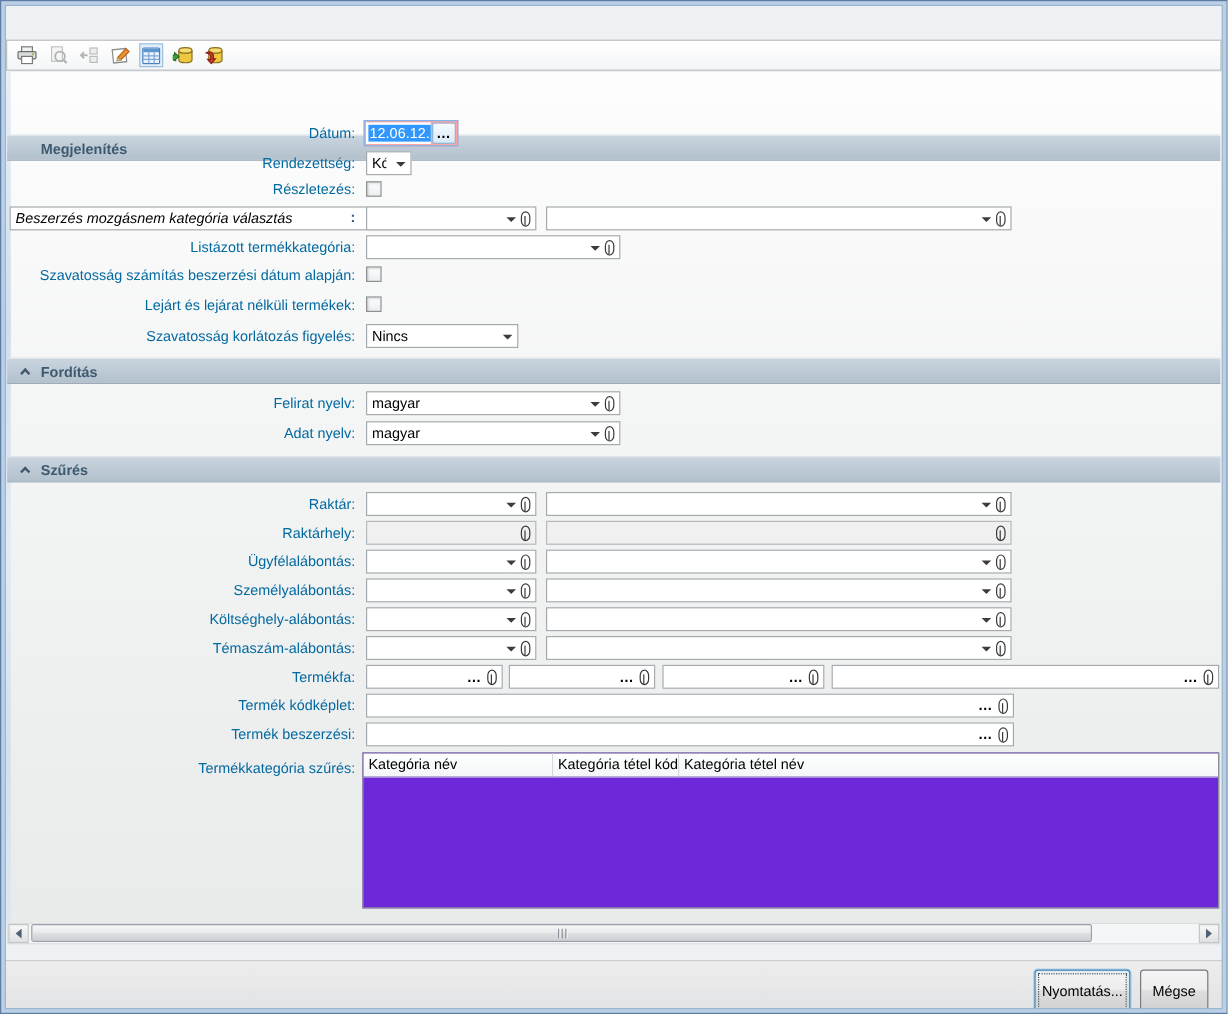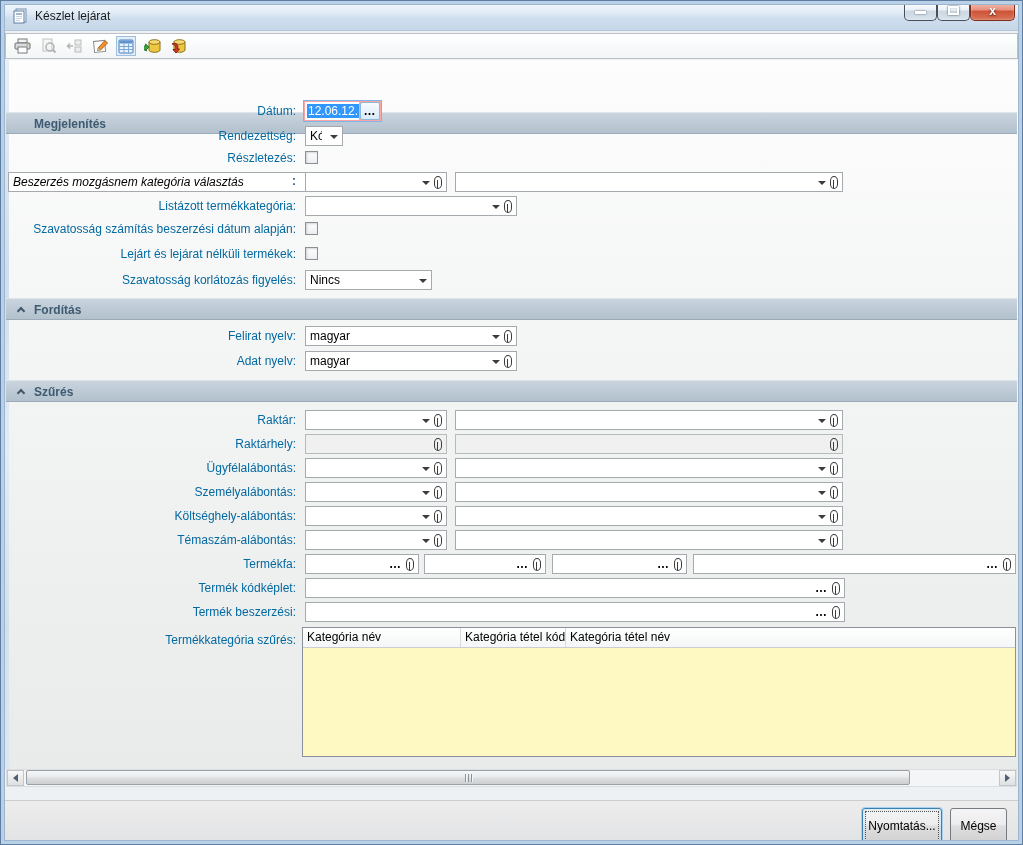--- a/index.html
+++ b/index.html
@@ -73,21 +73,21 @@
   .datewrap { position:absolute; left:303px; top:100px; width:79px; height:22px;
               border:1px solid #7eb4ea; background:#fca5a5; display:flex; padding:1px; }
   .dateval { flex:1; display:flex; align-items:center; padding-left:2px; background:#fff; }
   .selval { background:#3197fd; color:#fff; padding:0 1px; }
   .datebtn { width:21px; border:1px solid #8fb8d8; border-radius:2px; margin-left:1px;
              background:linear-gradient(#f6fbff,#d8eaf8); display:flex; align-items:center; justify-content:center;
              font-weight:bold; letter-spacing:1px; line-height:8px; }
 
   
   .cat-table { position:absolute; left:302px; top:627px; width:714px; height:130px;
-               border:1px solid #8a9097; background:#fef9c3; }
+               border:1px solid #8a9097; background:#6d28d9; }
   .cat-head { display:flex; height:20px; background:linear-gradient(#ffffff,#f4f6f7);
               border-bottom:1px solid #c9ced3; }
   .cat-head .hc { padding:2px 4px; border-right:1px solid #d6dade; white-space:nowrap; overflow:hidden; }
   .hc.c1 { width:158px; } .hc.c2 { width:105px; } .hc.c3 { flex:1; border-right:none; }
 
   
   .hsb { position:absolute; left:6px; top:769px; width:1011px; height:18px;
          background:#f4f5f6; border:1px solid #dcdddf; }
   .sbtn { position:absolute; top:0; width:17px; height:16px;
           background:linear-gradient(#f8f8f8,#dfe0e1); border:1px solid #c3c6c9;
@@ -112,40 +112,20 @@
          box-shadow:0 0 0 1px #a9d0ef, inset 0 0 4px #bfe0f5;
          outline:1px dotted #555; outline-offset:-4px; }
   .btn.cancel { left:946px; width:57px; }
 </style>
 </head>
 <body>
 
 <div class="win">
   <div class="frame"></div>
 
-  <div class="titlebar">
-    <svg class="appicon" viewBox="0 0 16 16">
-      <rect x="4" y="1" width="10" height="13" fill="#eef4fa" stroke="#7290ae"></rect>
-      <rect x="2" y="3" width="10" height="12" fill="#ffffff" stroke="#5c7da0"></rect>
-      <rect x="4" y="5" width="6" height="2" fill="#9cb9d8"></rect>
-      <rect x="4" y="8" width="6" height="1" fill="#c4d4e5"></rect>
-      <rect x="4" y="10" width="6" height="1" fill="#c4d4e5"></rect>
-      <rect x="4" y="12" width="4" height="1" fill="#c4d4e5"></rect>
-    </svg>
-    <span class="wtitle">Készlet lejárat</span>
-    <div class="wbtn min">
-      <span class="g-min"></span>
-    </div>
-    <div class="wbtn max">
-      <span class="g-max"></span>
-    </div>
-    <div class="wbtn close">
-      <span class="g-close">x</span>
-    </div>
-  </div>
 
   <div class="toolbar">
     <div class="tbtn">
       <svg width="17" height="16" viewBox="0 0 17 16">
         <rect x="4" y="1" width="9" height="4" fill="#f2f2f2" stroke="#7a7a7a"></rect>
         <rect x="1" y="5" width="15" height="6" rx="1" fill="#d9dcde" stroke="#6e6e6e"></rect>
         <rect x="4" y="9" width="9" height="6" fill="#ffffff" stroke="#7a7a7a"></rect>
         <circle cx="13.5" cy="7" r="1" fill="#9fc24d"></circle>
       </svg>
     </div>

